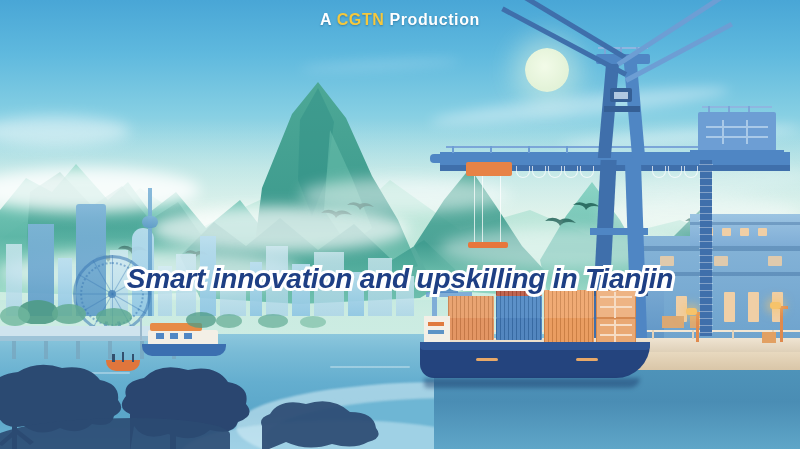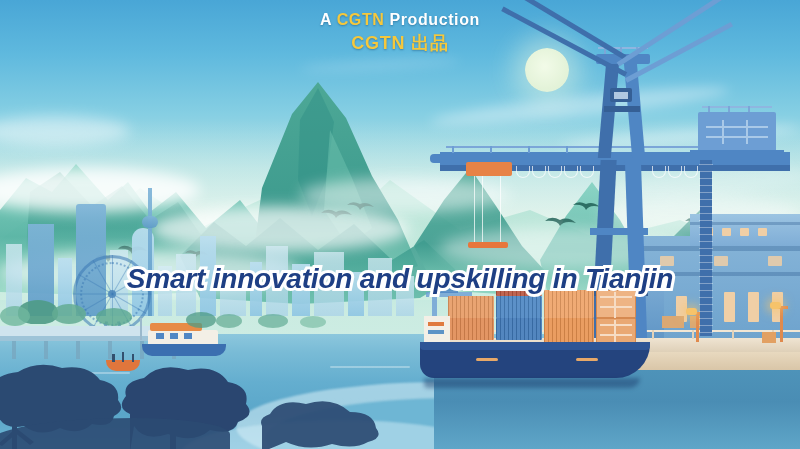--- a/index.html
+++ b/index.html
@@ -483,21 +483,20 @@
   <div style="position:absolute;left:52px;top:304px;width:34px;height:20px;background:#63ab93;border-radius:50%;opacity:.85;"></div>
   <div style="position:absolute;left:0px;top:306px;width:30px;height:20px;background:#6fb79d;border-radius:50%;opacity:.8;"></div>
   <div style="position:absolute;left:96px;top:308px;width:36px;height:18px;background:#5aa78f;border-radius:50%;opacity:.8;"></div>
   <div style="position:absolute;left:186px;top:312px;width:30px;height:16px;background:#4f9b86;border-radius:50%;opacity:.75;"></div>
   <div style="position:absolute;left:216px;top:314px;width:26px;height:14px;background:#63ab93;border-radius:50%;opacity:.7;"></div>
   <div style="position:absolute;left:258px;top:314px;width:30px;height:14px;background:#5aa78f;border-radius:50%;opacity:.65;"></div>
   <div style="position:absolute;left:300px;top:316px;width:26px;height:12px;background:#6fb79d;border-radius:50%;opacity:.6;"></div>
 
   <div class="credit">
     <div class="l1"><span>A </span><span class="gold">CGTN</span><span> Production</span></div>
-    <div class="l2">CGTN 出品</div>
   </div>
 
 
   <div class="subtitle">
     <span class="stroke">Smart innovation and upskilling in Tianjin</span>
     <span class="fill">Smart innovation and upskilling in Tianjin</span>
   </div>
 
 </div>
 

